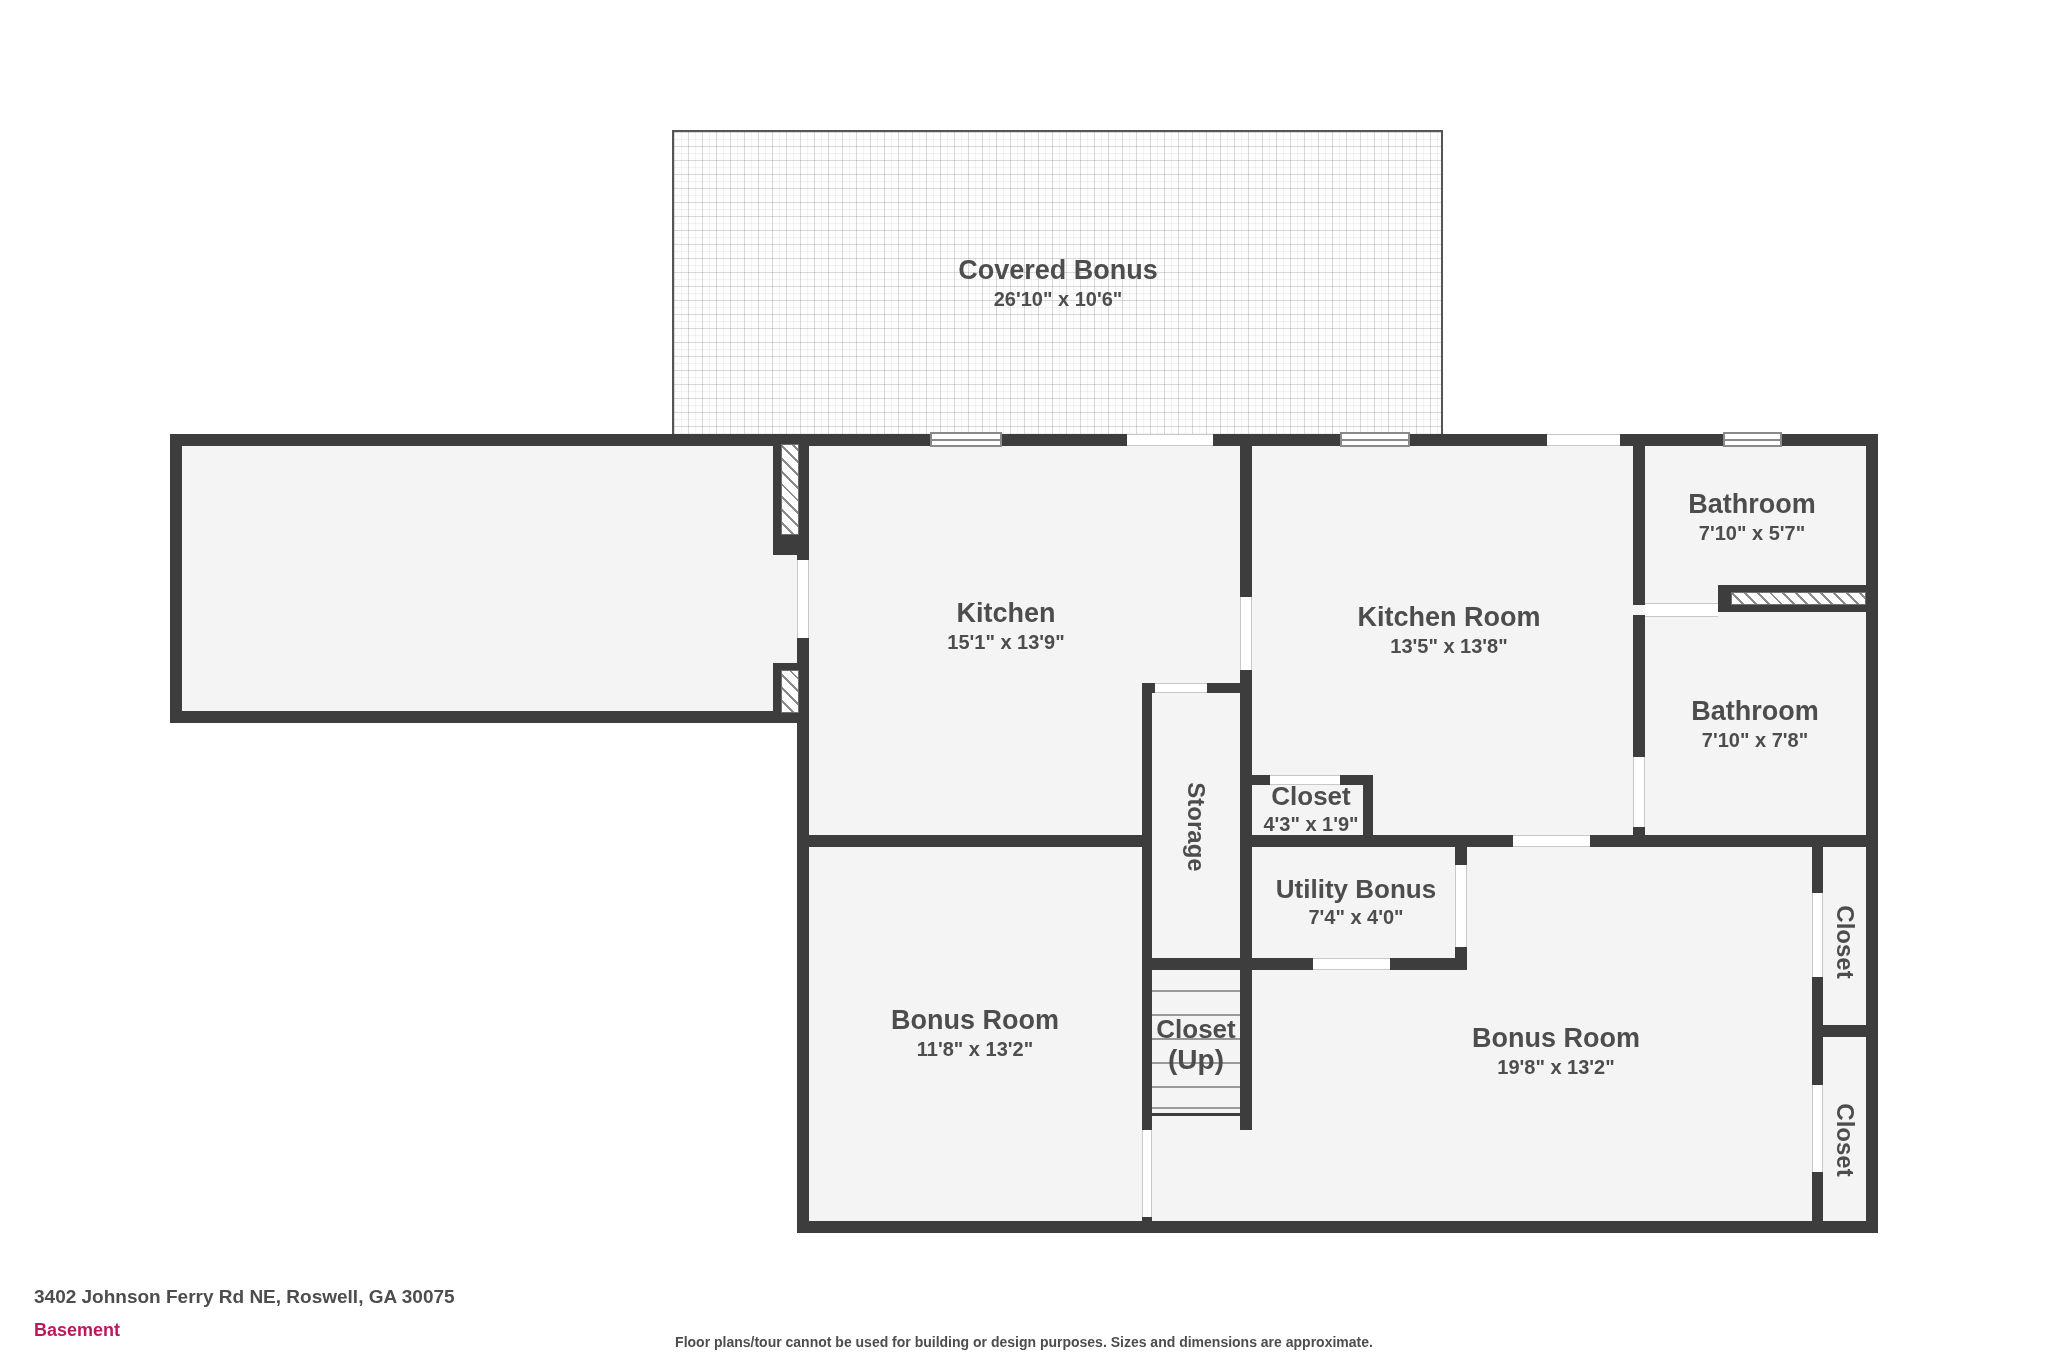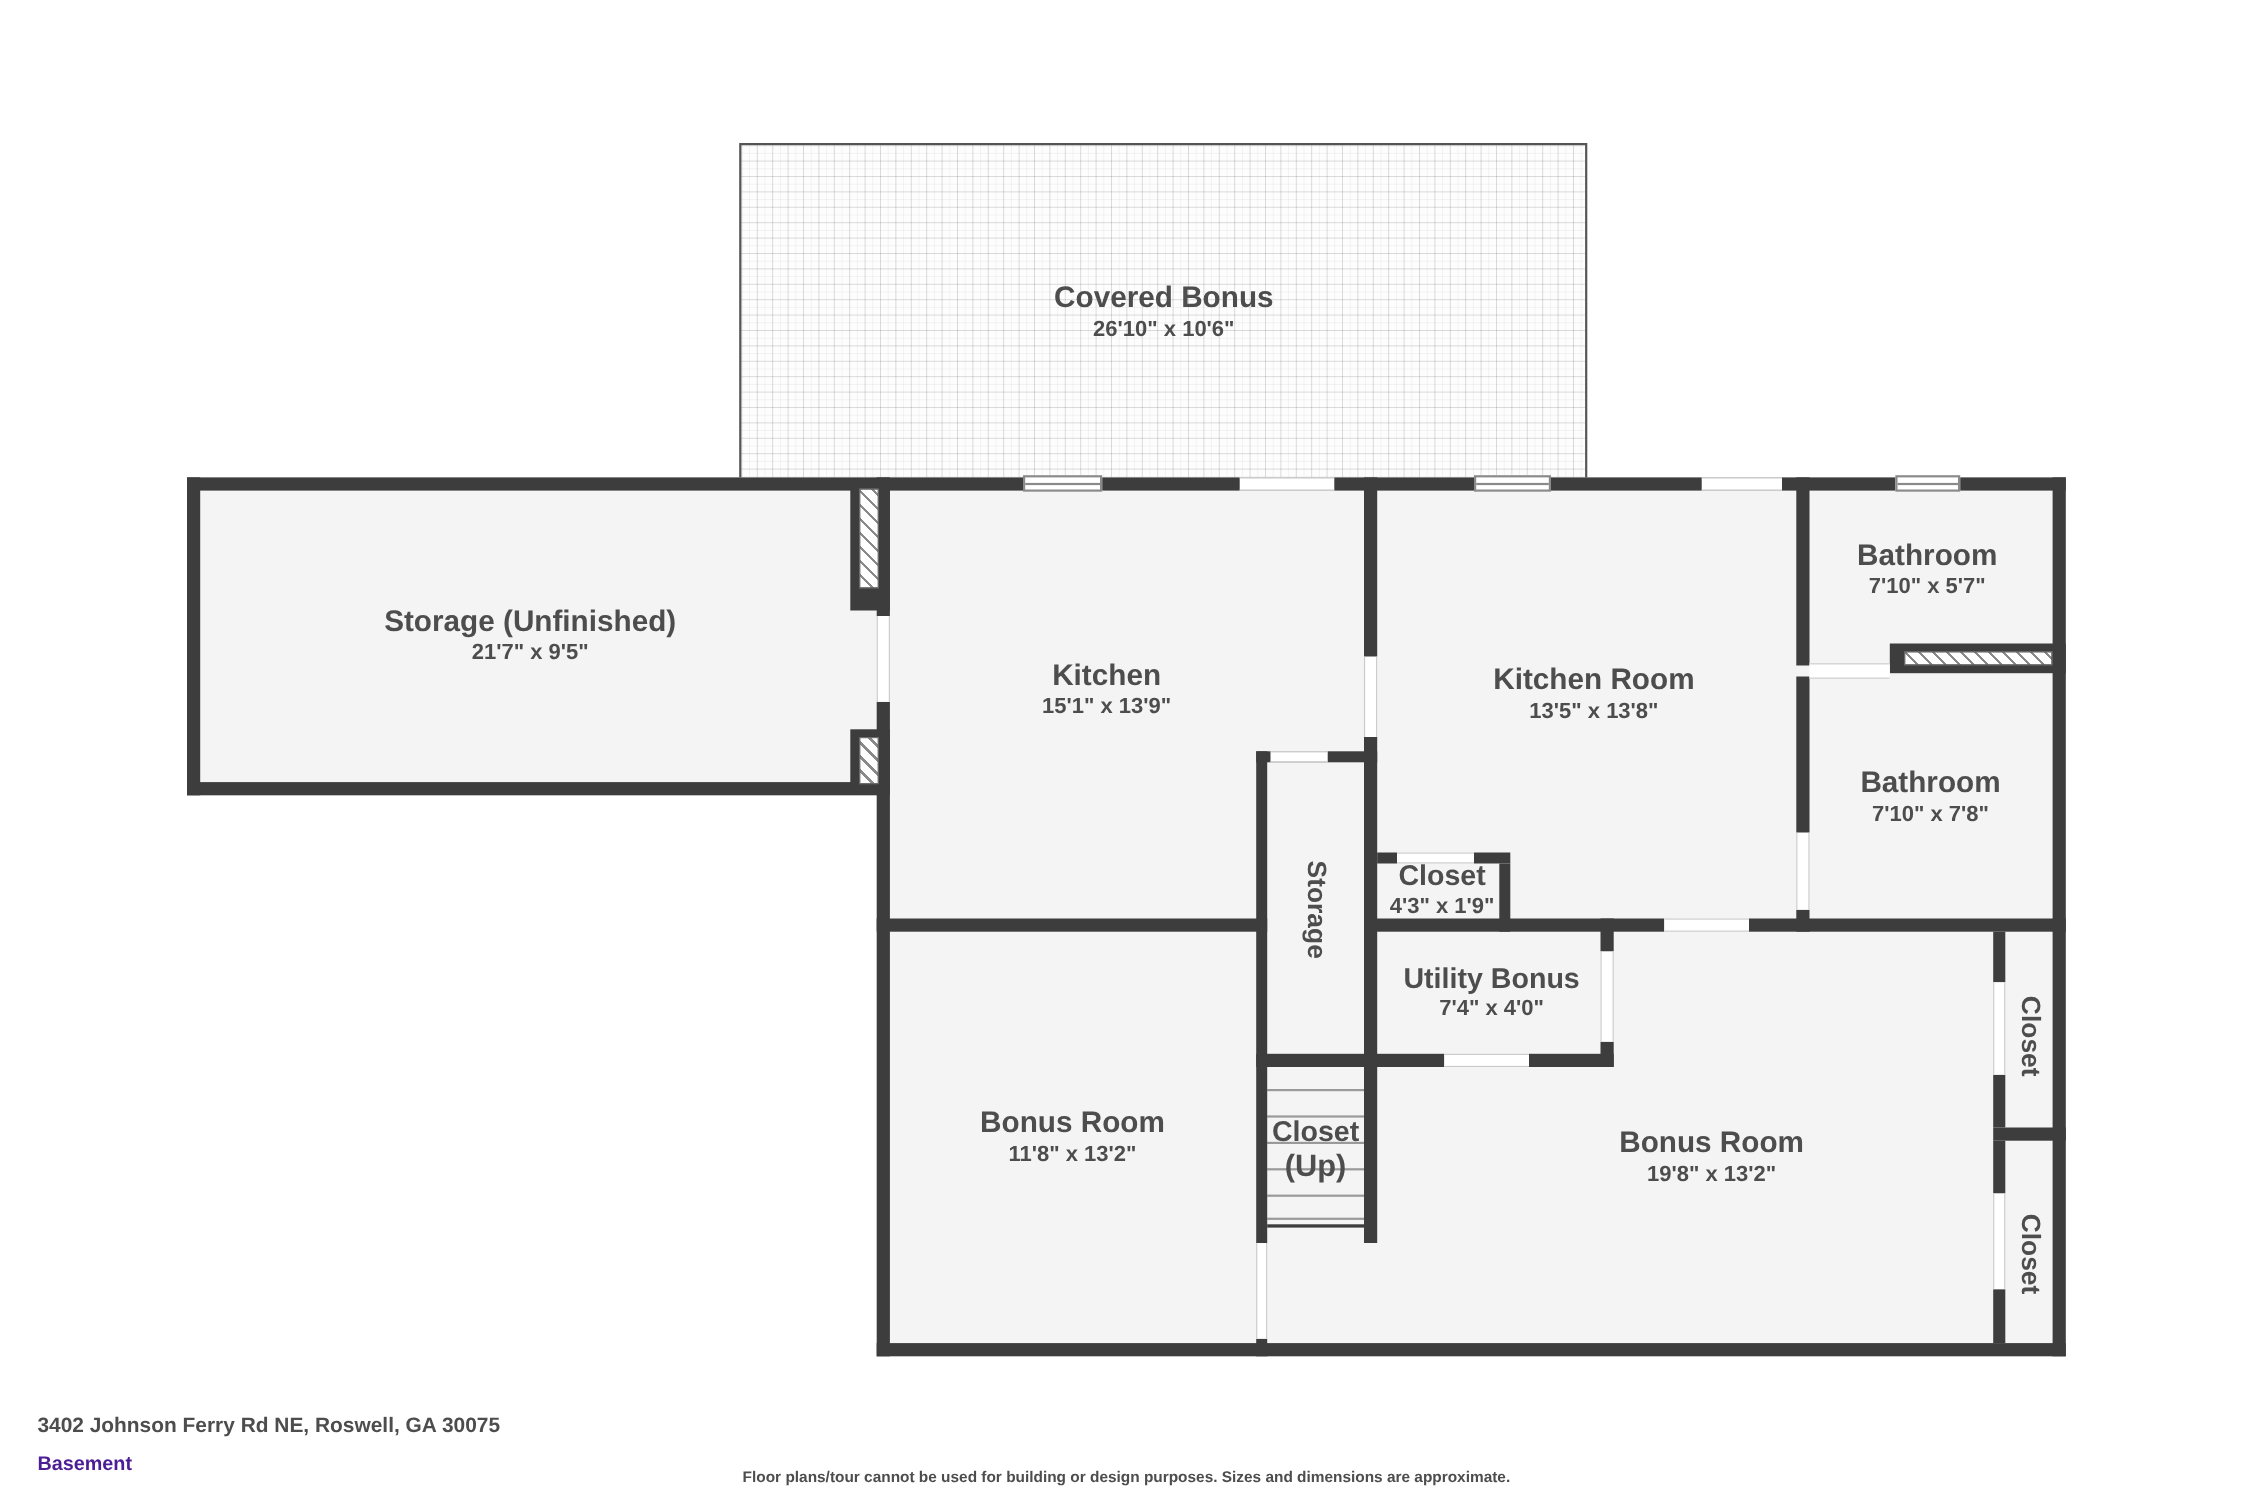--- a/index.html
+++ b/index.html
@@ -22,21 +22,21 @@
   .hatch{position:absolute;border:1px solid #6f6f6f;box-sizing:border-box;
     background:repeating-linear-gradient(45deg,#fff 0 7px,#8a8a8a 7px 9px);}
   .tread{position:absolute;background:#9a9a9a;}
   .lbl{position:absolute;transform:translate(-50%,-50%);text-align:center;color:#4d4d4d;
        font-weight:bold;white-space:nowrap;z-index:10;}
   .lbl .t{font-size:27px;line-height:1.16;}
   .lbl .d{font-size:20px;line-height:1.3;}
   .vlbl{position:absolute;transform:translate(-50%,-50%);color:#4d4d4d;font-weight:bold;
         writing-mode:vertical-rl;font-size:24px;white-space:nowrap;z-index:10;}
   .addr{position:absolute;left:34px;top:1286px;font-size:19px;font-weight:bold;color:#4d4d4d;}
-  .lvl{position:absolute;left:34px;top:1320px;font-size:18px;font-weight:bold;color:#4c1d95;}
+  .lvl{position:absolute;left:34px;top:1320px;font-size:18px;font-weight:bold;color:#be185d;}
   .disc{position:absolute;left:50%;transform:translateX(-50%);top:1334px;font-size:14px;
         font-weight:bold;color:#4d4d4d;white-space:nowrap;}
 </style>
 </head>
 <body>
 
 <div class="plan">
 
   <div class="patio" style="left:672px;top:130px;width:771px;height:311px"></div>
 
@@ -106,24 +106,20 @@
   <div class="oph" style="left:1313px;top:958px;width:77px;height:12px"></div>
   <div class="oph" style="left:1513px;top:835px;width:77px;height:12px"></div>
   <div class="opv" style="left:1142px;top:1130px;width:10px;height:87px"></div>
   <div class="opv" style="left:1812px;top:893px;width:11px;height:84px"></div>
   <div class="opv" style="left:1812px;top:1085px;width:11px;height:87px"></div>
 
   <div class="lbl" style="left:1058px;top:284px">
     <div class="t">Covered Bonus</div>
     <div class="d">26'10" x 10'6"</div>
   </div>
-  <div class="lbl" style="left:482px;top:578px">
-    <div class="t">Storage (Unfinished)</div>
-    <div class="d">21'7" x 9'5"</div>
-  </div>
   <div class="lbl" style="left:1006px;top:627px">
     <div class="t">Kitchen</div>
     <div class="d">15'1" x 13'9"</div>
   </div>
   <div class="lbl" style="left:1449px;top:631px">
     <div class="t">Kitchen Room</div>
     <div class="d">13'5" x 13'8"</div>
   </div>
   <div class="lbl" style="left:1752px;top:518px">
     <div class="t">Bathroom</div>

